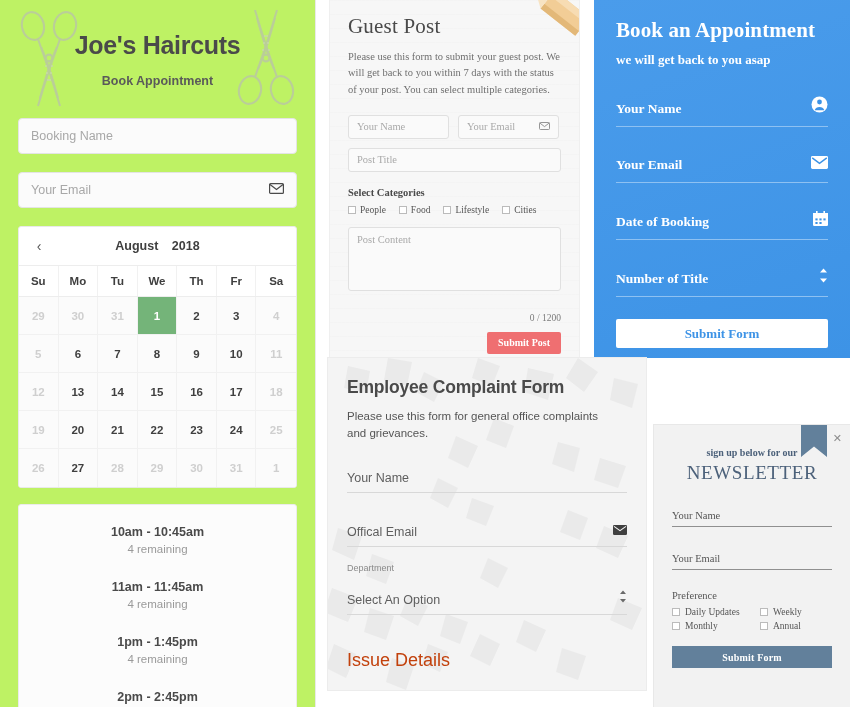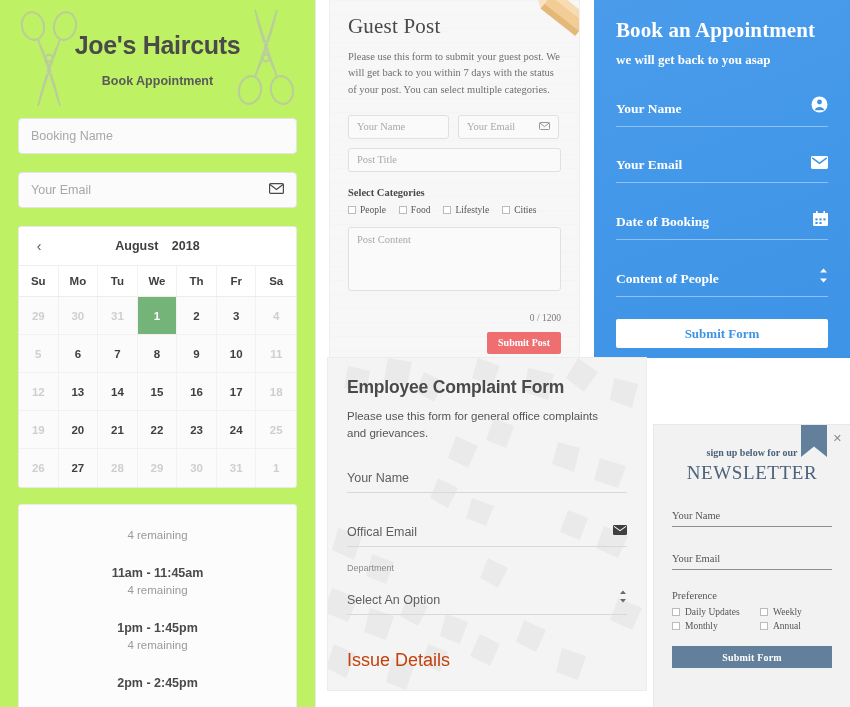--- a/index.html
+++ b/index.html
@@ -320,20 +320,21 @@
           <div class="cal-cell muted">28</div>
           <div class="cal-cell muted">29</div>
           <div class="cal-cell muted">30</div>
           <div class="cal-cell muted">31</div>
           <div class="cal-cell muted">1</div>
         </div>
     </div>
 
     <div class="slots" id="slots">
         <div class="slot">
+          <div class="t">10am - 10:45am</div>
           <div class="r">4 remaining</div>
         </div>
         <div class="slot">
           <div class="t">11am - 11:45am</div>
           <div class="r">4 remaining</div>
         </div>
         <div class="slot">
           <div class="t">1pm - 1:45pm</div>
           <div class="r">4 remaining</div>
         </div>
@@ -436,21 +437,21 @@
               <g fill="#3d93e6">
                 <rect x="2.4" y="7.4" width="2.2" height="2"></rect>
                 <rect x="6.4" y="7.4" width="2.2" height="2"></rect>
                 <rect x="10.4" y="7.4" width="2.2" height="2"></rect>
                 <rect x="2.4" y="11" width="2.2" height="2"></rect>
                 <rect x="6.4" y="11" width="2.2" height="2"></rect>
               </g>
             </svg></span>
         </div>
         <div class="ap-field">
-          <span class="lbl">Content of People</span>
+          <span class="lbl">Number of Title</span>
           <span><svg width="9" height="15" viewBox="0 0 9 15">
               <path d="M4.5 0.5 L8 4.6 L1 4.6 Z" fill="#fff"></path>
               <path d="M4.5 14.5 L8 10.4 L1 10.4 Z" fill="#fff"></path>
             </svg></span>
         </div>
       </div>
     <div class="ap-submit">Submit Form</div>
   </section>
 
   <section id="complaint-panel">

